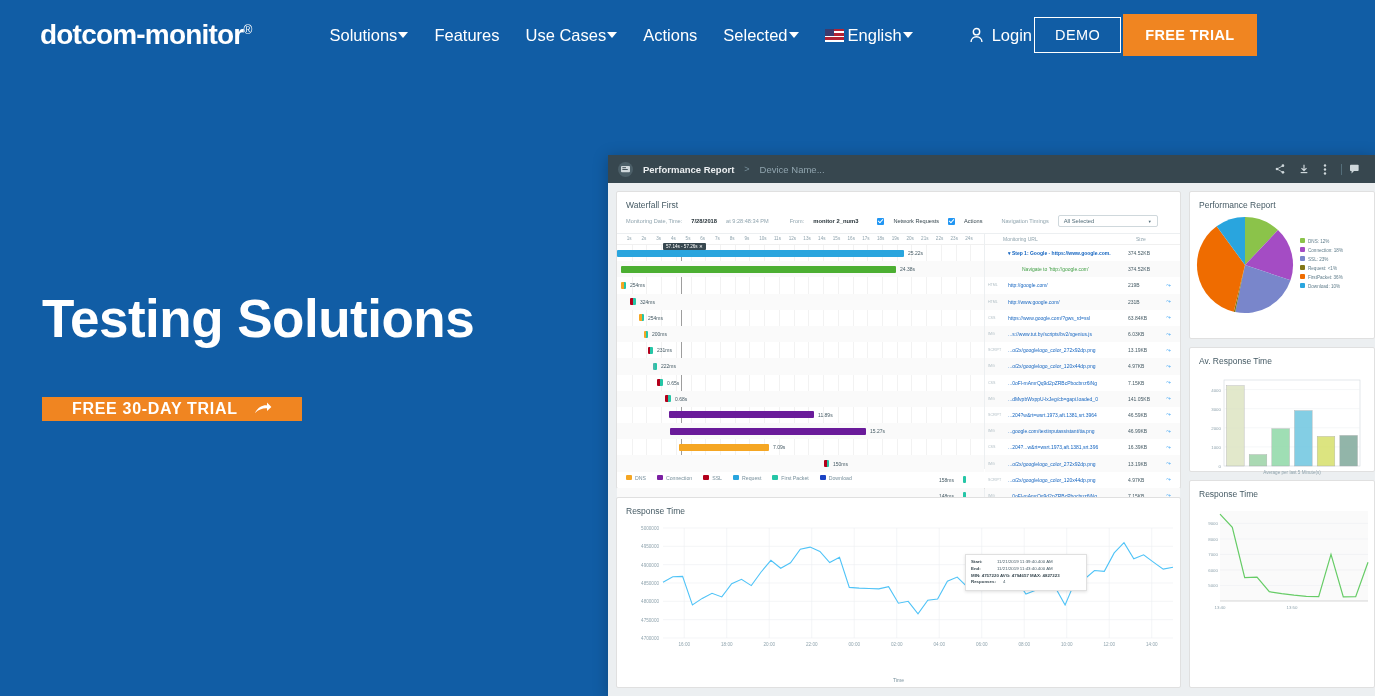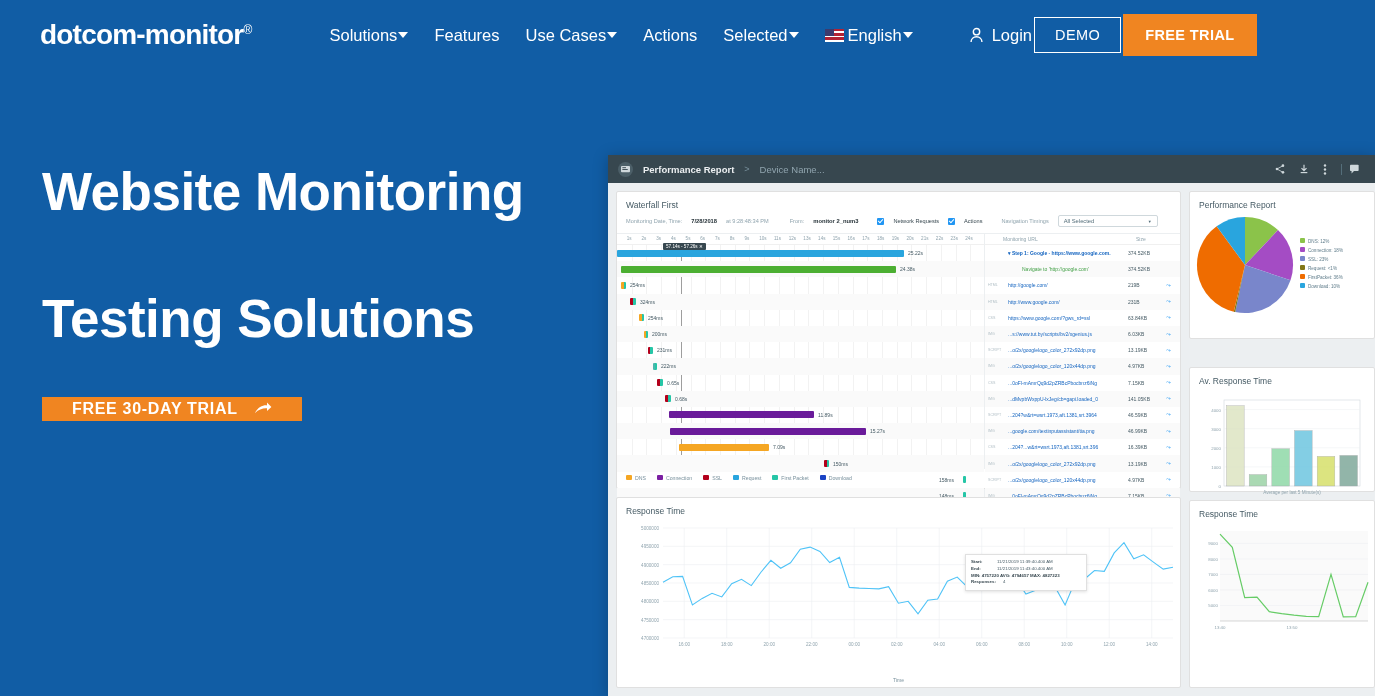--- a/index.html
+++ b/index.html
@@ -129,21 +129,21 @@
     padding:4px 5px; font-size:4.4px; color:#455a64; line-height:1.55; z-index:3;
   }
   .tooltip .k { display:inline-block; width:26px; font-weight:700; color:#37474F;}
   .x-title { position:absolute; bottom:4px; left:50%; transform:translateX(-50%); font-size:5px; color:#78909c;}
   
   .pie-card { height:148px; }
   .pie-wrap { display:flex; align-items:center; padding:2px 6px; }
   .pie { width:98px; height:98px; border-radius:50%; }
   .pie-legend { font-size:4.6px; color:#607d8b; line-height:1.95; padding-left:6px;}
   .pie-legend i { width:5px; height:5px; display:inline-block; margin-right:3px; border-radius:1px;}
-  .avg-card { height:125px;margin-top:20px; }
+  .avg-card { height:125px; }
   .rt2-card { flex:1; }
   svg { display:block; }
 </style>
 </head>
 <body>
 
 <div class="nav">
   <div class="logo">
     <span>dotcom-monitor</span><span class="reg">®</span>
   </div>
@@ -180,21 +180,21 @@
       </svg>
       <span>Login</span>
     </div>
     <button class="btn-demo">DEMO</button>
     <button class="btn-trial">FREE TRIAL</button>
   </div>
 </div>
 
 <div class="hero-left">
   <h1 class="hero-title">
-    <span>Website Monitoring</span><br>
+    <br>
     <br>
     <span>Testing Solutions</span>
   </h1>
   <button class="cta">
     <span>FREE 30-DAY TRIAL</span>
     <svg width="18" height="14" viewBox="0 0 18 14">
       <path d="M1 11 C4 5, 9 3, 13 3.4 L13 0.6 L17.4 5 L13 9 L13 6.3 C9 6, 4.6 7.4, 1 11Z" fill="#fff"></path>
     </svg>
   </button>
 </div>

